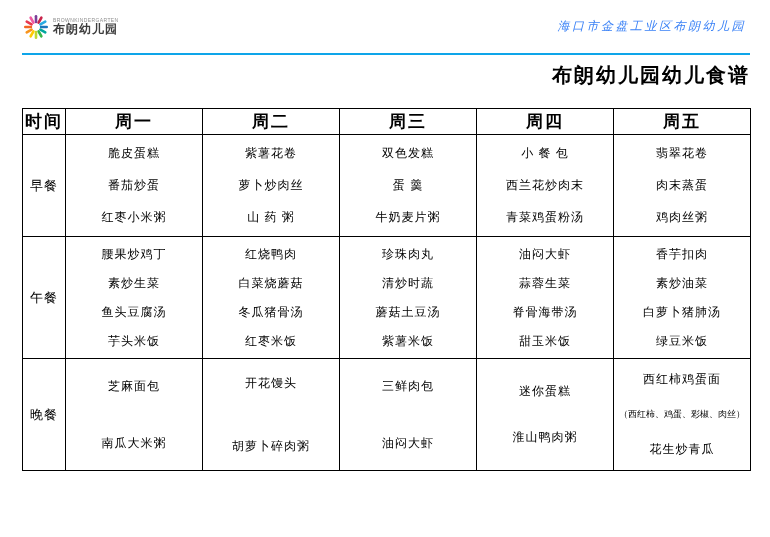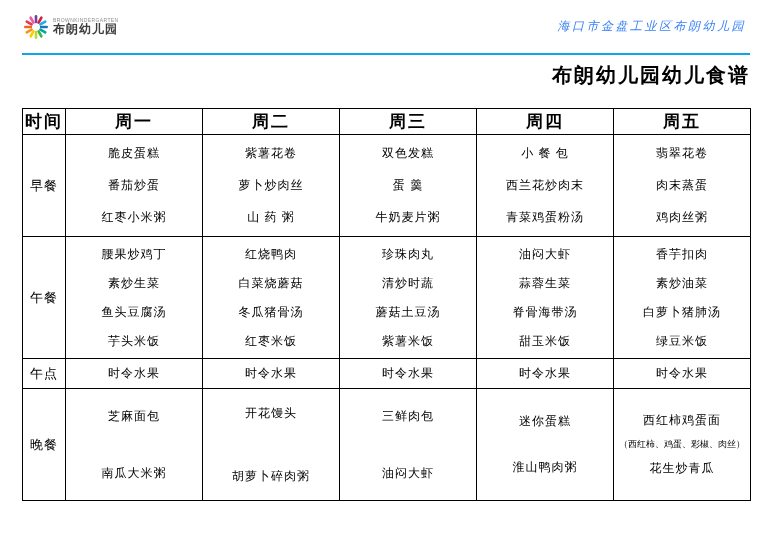--- a/index.html
+++ b/index.html
@@ -42,21 +42,21 @@
   .r-breakfast{height:102px;}
   .r-snack{height:25px;}
   .r-lunch{height:122px;}
   .r-afternoon{height:30px;}
   .r-dinner{height:112px;}
 
   .items{display:flex;flex-direction:column;justify-content:space-around;align-items:center;}
   .r-breakfast .items{height:96px;}
   .r-lunch .items{height:116px;}
   .r-dinner .items{height:104px;}
-  .items.compact{justify-content:center;gap:9px;height:auto;}
+  .items.compact{justify-content:center;gap:20px;height:auto;}
   .item{font-size:12px;letter-spacing:1px;white-space:pre;}
   .item.note{font-size:9px;letter-spacing:0;color:#000;}
 </style>
 </head>
 <body>
 
 <div class="page">
 
   <div class="header-bar">
     <div class="logo">
@@ -206,38 +206,20 @@
       <td>
             <div class="items">
         <div class="item">香芋扣肉</div>
         <div class="item">素炒油菜</div>
         <div class="item">白萝卜猪肺汤</div>
         <div class="item">绿豆米饭</div>
       </div>
           </td>
     </tr>
 
-    <tr class="r-afternoon">
-      <td class="row-label">午点</td>
-      <td>
-            <div class="item">时令水果</div>
-          </td>
-      <td>
-            <div class="item">时令水果</div>
-          </td>
-      <td>
-            <div class="item">时令水果</div>
-          </td>
-      <td>
-            <div class="item">时令水果</div>
-          </td>
-      <td>
-            <div class="item">时令水果</div>
-          </td>
-    </tr>
 
     <tr class="r-dinner">
       <td class="row-label">晚餐</td>
       <td>
             <div class="items compact" style="gap:40px">
         <div class="item">芝麻面包</div>
         <div class="item">南瓜大米粥</div>
       </div>
           </td>
       <td>

